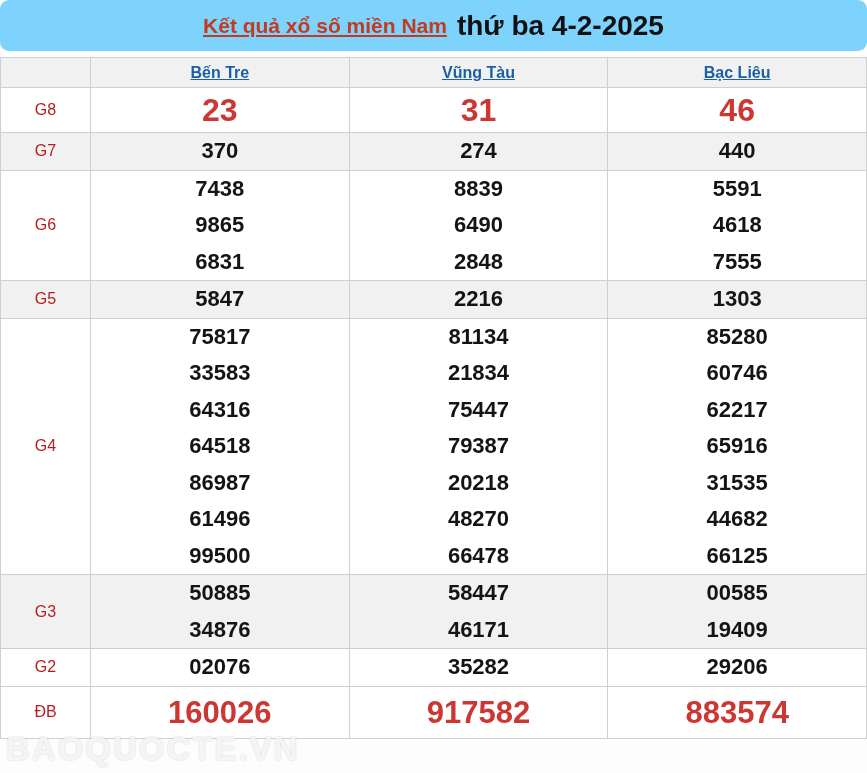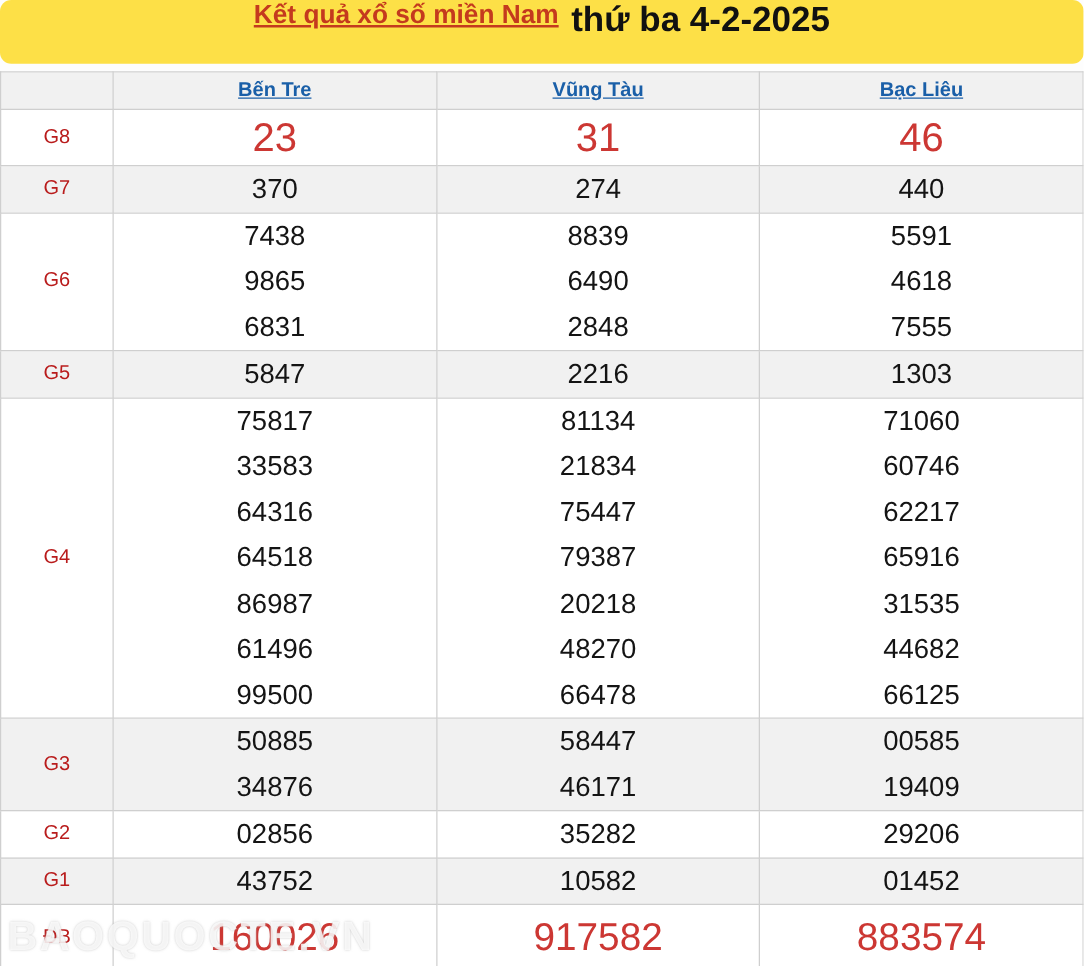--- a/index.html
+++ b/index.html
@@ -7,23 +7,24 @@
   body { font-family: "Liberation Sans", sans-serif; }
   .page {
     width: 867px;
     height: 773px;
     position: relative;
     overflow: hidden;
     background: #fdfdfd;
   }
   .title-bar {
     height: 51px;
-    background: #fde047;
+    background: #7dd3fc;
     border-radius: 9px;
     display: flex;
+    align-items: center;
     justify-content: center;
     gap: 10px;
     margin-bottom: 6px;
   }
   .title-link {
     color: #c43a1e;
     font-size: 21px;
     font-weight: bold;
     text-decoration: underline;
     cursor: pointer;
@@ -58,21 +59,21 @@
     text-decoration: underline;
     cursor: pointer;
   }
   td.label-col {
     font-size: 16px;
     font-weight: normal;
     color: #b91c1c;
     background: transparent;
   }
   .num {
-    font-weight: normal;
+    font-weight: bold;
     font-size: 22px;
     color: #141414;
     line-height: 36.5px;
   }
   tr.shaded { background: #f1f1f1; }
   tr.g8 td { height: 45px; }
   tr.g8 .num { color: #cc3733; font-size: 32px; line-height: 44px; }
   tr.single td { height: 37px; }
   tr.db td { height: 52px; }
   tr.db .num { color: #cc3733; font-size: 31px; line-height: 51px; }
@@ -189,21 +190,21 @@
           <td>
             <div class="num">81134</div>
             <div class="num">21834</div>
             <div class="num">75447</div>
             <div class="num">79387</div>
             <div class="num">20218</div>
             <div class="num">48270</div>
             <div class="num">66478</div>
           </td>
           <td>
-            <div class="num">71060</div>
+            <div class="num">85280</div>
             <div class="num">60746</div>
             <div class="num">62217</div>
             <div class="num">65916</div>
             <div class="num">31535</div>
             <div class="num">44682</div>
             <div class="num">66125</div>
           </td>
         </tr>
         <tr class="shaded">
           <td class="label-col">G3</td>
@@ -216,39 +217,27 @@
             <div class="num">46171</div>
           </td>
           <td>
             <div class="num">00585</div>
             <div class="num">19409</div>
           </td>
         </tr>
         <tr class="single">
           <td class="label-col">G2</td>
           <td>
-            <div class="num">02856</div>
+            <div class="num">02076</div>
           </td>
           <td>
             <div class="num">35282</div>
           </td>
           <td>
             <div class="num">29206</div>
-          </td>
-        </tr>
-        <tr class="shaded single">
-          <td class="label-col">G1</td>
-          <td>
-            <div class="num">43752</div>
-          </td>
-          <td>
-            <div class="num">10582</div>
-          </td>
-          <td>
-            <div class="num">01452</div>
           </td>
         </tr>
         <tr class="db">
           <td class="label-col">ĐB</td>
           <td>
             <div class="num">160026</div>
           </td>
           <td>
             <div class="num">917582</div>
           </td>

